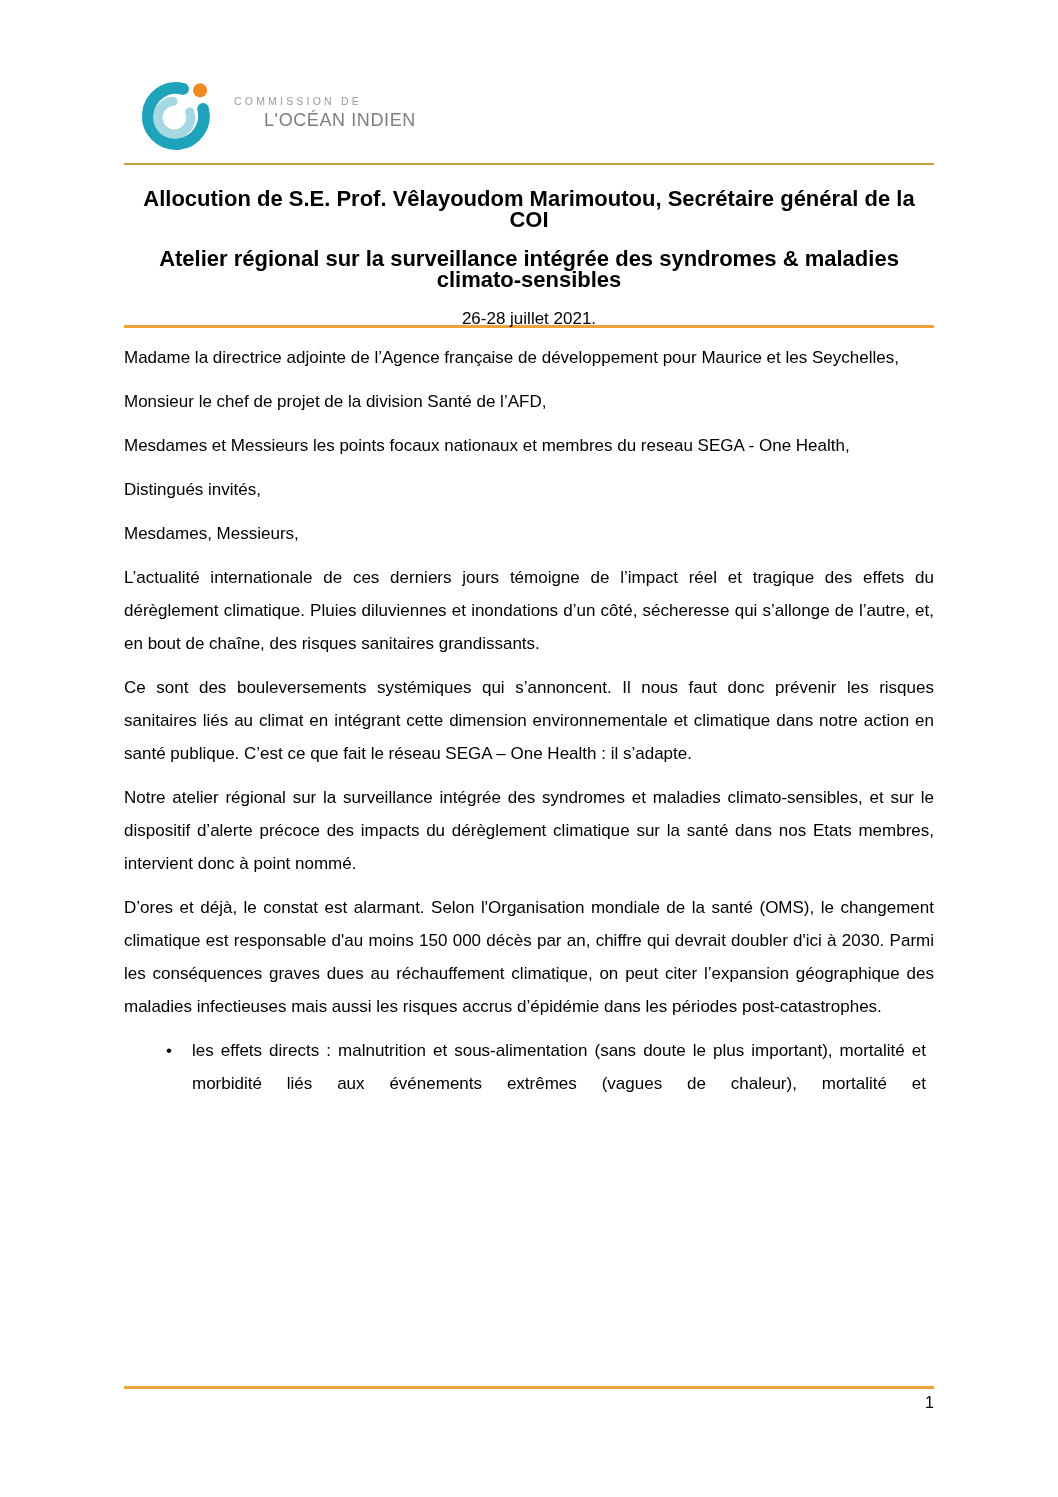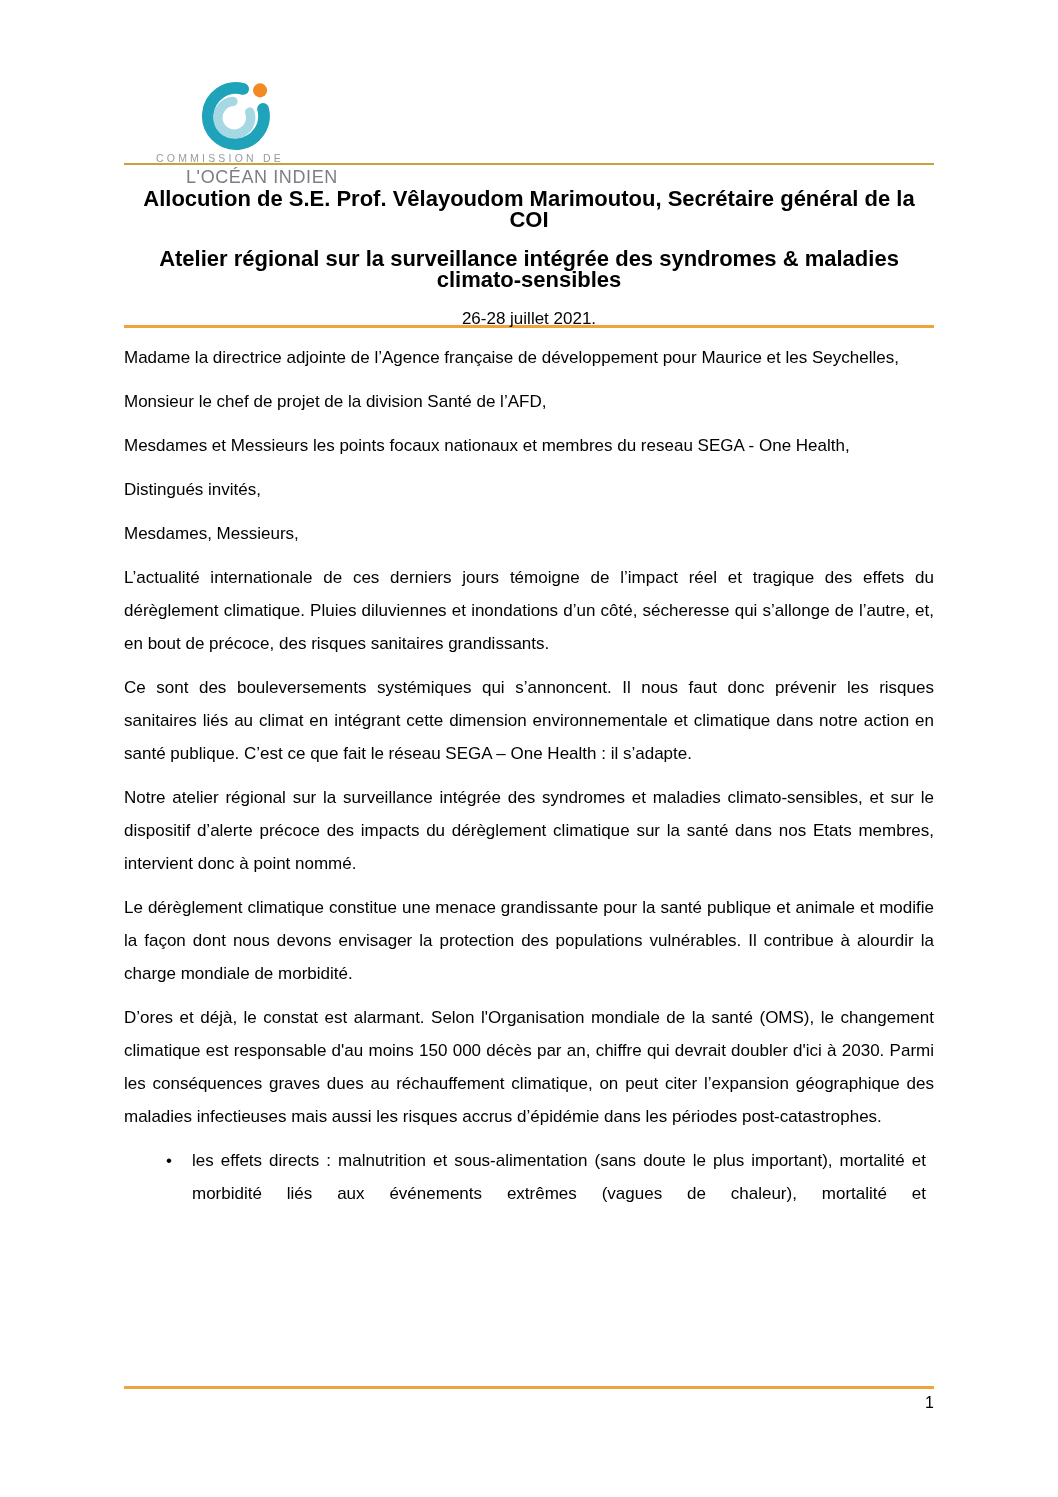--- a/index.html
+++ b/index.html
@@ -12,21 +12,20 @@
     color: #000000;
     overflow: hidden;
   }
   
   .logo-row {
     position: absolute;
     top: 74px;
     left: 140px;
     display: flex;
     align-items: center;
-    flex-direction: column;
   }
   .logo-mark { display: block; }
   .logo-text { margin-left: 16px; }
   .logo-text .line1 {
     font-size: 10.5px;
     letter-spacing: 3.2px;
     color: #979aa0;
     margin-bottom: 3px;
     white-space: nowrap;
   }
@@ -128,24 +127,23 @@
     <p class="title-line">Atelier régional sur la surveillance intégrée des syndromes &amp; maladies climato-sensibles</p>
     <p class="date-line">26-28 juillet 2021.</p>
   </div>
 
   <div class="body-block">
     <p>Madame la directrice adjointe de l’Agence française de développement pour Maurice et les Seychelles,</p>
     <p>Monsieur le chef de projet de la division Santé de l’AFD,</p>
     <p>Mesdames et Messieurs les points focaux nationaux et membres du reseau SEGA - One Health,</p>
     <p>Distingués invités,</p>
     <p>Mesdames, Messieurs,</p>
-    <p>L’actualité internationale de ces derniers jours témoigne de l’impact réel et tragique des effets du dérèglement climatique. Pluies diluviennes et inondations d’un côté, sécheresse qui s’allonge de l’autre, et, en bout de précoce, des risques sanitaires grandissants.</p>
+    <p>L’actualité internationale de ces derniers jours témoigne de l’impact réel et tragique des effets du dérèglement climatique. Pluies diluviennes et inondations d’un côté, sécheresse qui s’allonge de l’autre, et, en bout de chaîne, des risques sanitaires grandissants.</p>
     <p>Ce sont des bouleversements systémiques qui s’annoncent. Il nous faut donc prévenir les risques sanitaires liés au climat en intégrant cette dimension environnementale et climatique dans notre action en santé publique. C’est ce que fait le réseau SEGA – One Health : il s’adapte.</p>
     <p>Notre atelier régional sur la surveillance intégrée des syndromes et maladies climato-sensibles, et sur le dispositif d’alerte précoce des impacts du dérèglement climatique sur la santé dans nos Etats membres, intervient donc à point nommé.</p>
-    <p>Le dérèglement climatique constitue une menace grandissante pour la santé publique et animale et modifie la façon dont nous devons envisager la protection des populations vulnérables. Il contribue à alourdir la charge mondiale de morbidité.</p>
     <p>D’ores et déjà, le constat est alarmant. Selon l'Organisation mondiale de la santé (OMS), le changement climatique est responsable d'au moins 150 000 décès par an, chiffre qui devrait doubler d'ici à 2030. Parmi les conséquences graves dues au réchauffement climatique, on peut citer l’expansion géographique des maladies infectieuses mais aussi les risques accrus d’épidémie dans les périodes post-catastrophes.</p>
     <ul>
       <li>
         <span>les effets directs : malnutrition et sous-alimentation (sans doute le plus important), mortalité et morbidité liés aux événements extrêmes (vagues de chaleur), mortalité et</span>
       </li>
     </ul>
   </div>
 
   <hr class="rule rule-foot">
   <div class="page-number">1</div>

